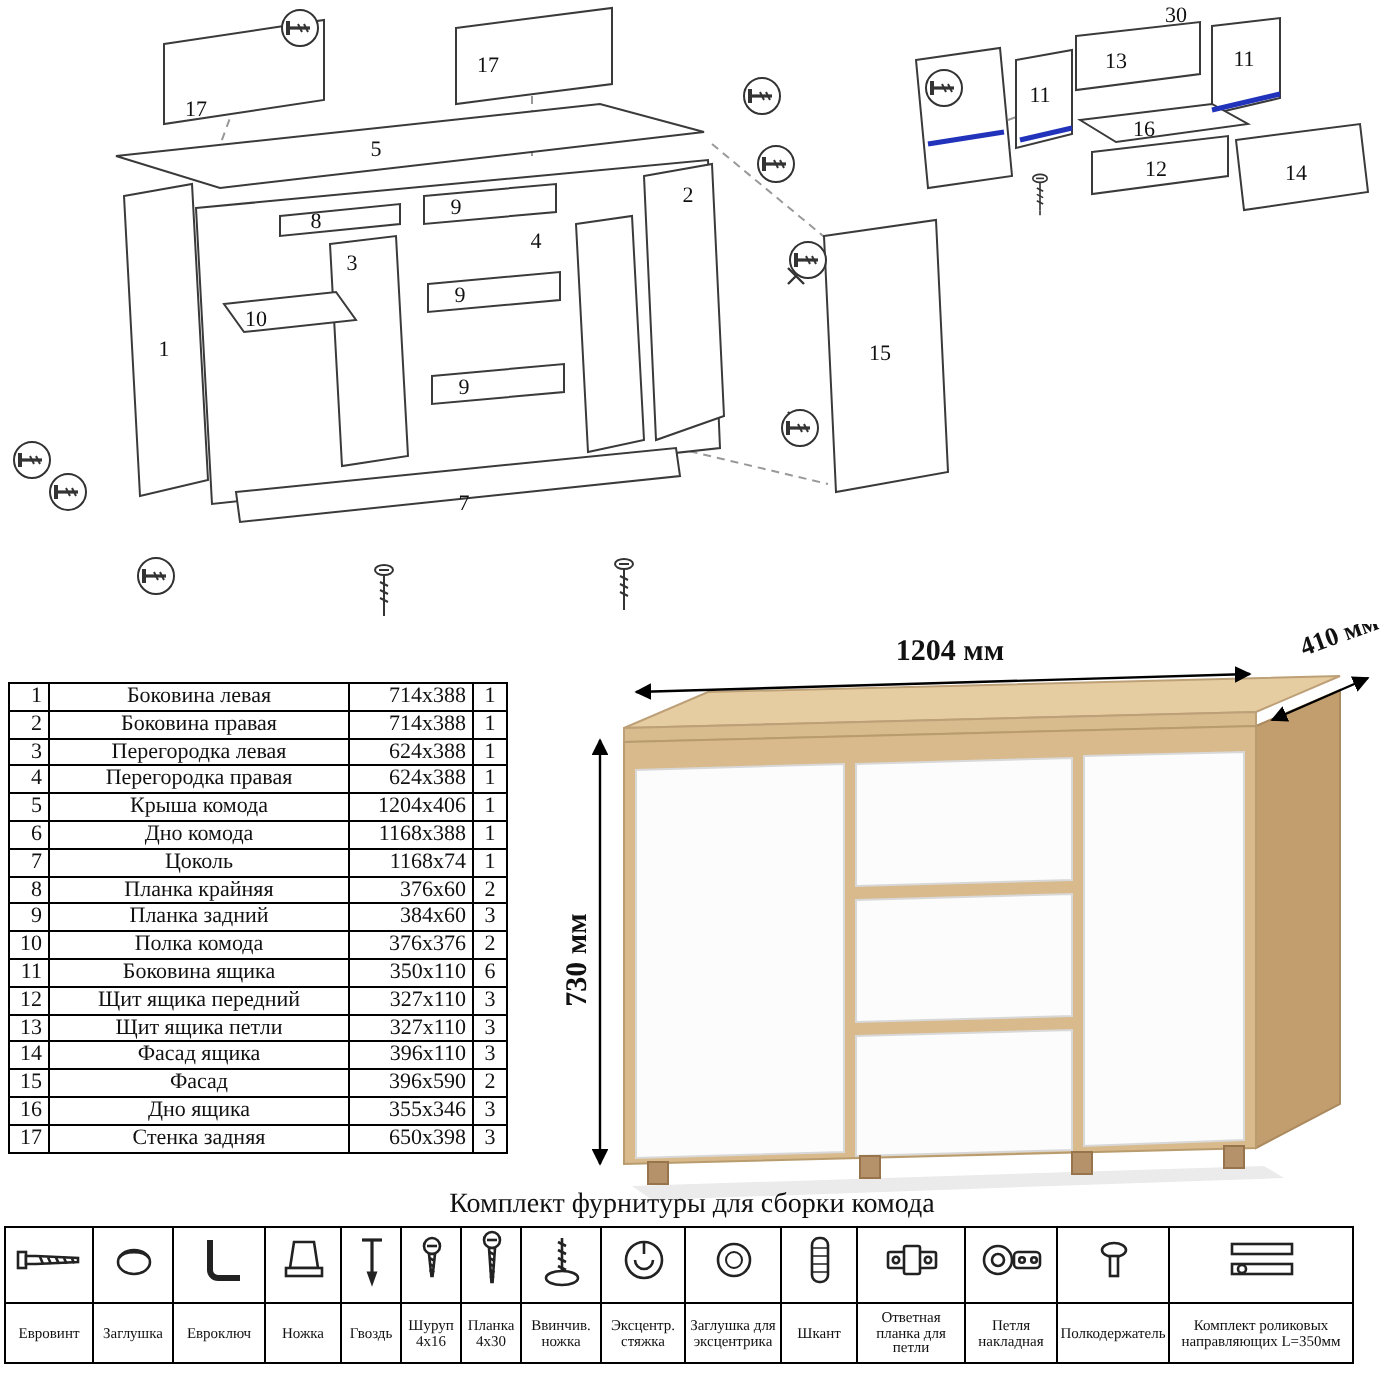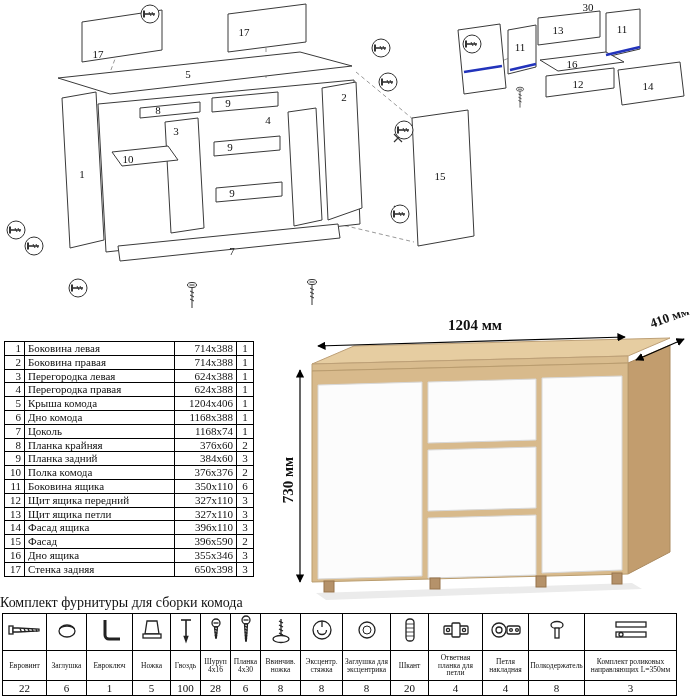--- a/index.html
+++ b/index.html
@@ -8,28 +8,28 @@
        font-family:"Liberation Serif",serif;color:#111}
   table{border-collapse:collapse}
 
   .diagram{position:absolute;top:0;left:0}
   .diagram text{font-size:11px;fill:#111;font-family:"Liberation Serif",serif}
 
   .parts{position:absolute;left:4px;top:341px}
   .parts td{border:1px solid #000;font-size:11px;line-height:12.6px;height:13.8px;
             padding:0 3px;white-space:nowrap}
   .parts td.c-num{text-align:right;width:20px}
-  .parts td.c-name{width:150px}
+  .parts td.c-name{text-align:center;width:150px}
   .parts td.c-size{text-align:right;width:62px}
   .parts td.c-qty{text-align:center;width:17px}
 
   .product{position:absolute;left:280px;top:312px;width:420px;height:295px}
   .product text{font-family:"Liberation Serif",serif;font-weight:bold;fill:#111}
 
-  .hw-title{position:absolute;top:595px;left:0;width:668px;text-align:left;
+  .hw-title{position:absolute;top:595px;left:12px;width:668px;text-align:center;
             font-size:14px}
   .hw{position:absolute;left:2px;top:613px}
   .hw td{border:1px solid #000;text-align:center;vertical-align:middle;padding:1px;background:#fff}
   .hw tr.icons td{height:32px}
   .hw td.hw-name{font-size:7.5px;line-height:1.05;height:30px;padding:1px;
                  word-wrap:break-word;overflow:hidden}
   .hw td.hw-qty{font-size:11px;height:15px}
 </style>
 </head>
 <body>
@@ -409,33 +409,16 @@
           <td class="hw-name">Планка 4x30</td>
           <td class="hw-name">Ввинчив. ножка</td>
           <td class="hw-name">Эксцентр. стяжка</td>
           <td class="hw-name">Заглушка для эксцентрика</td>
           <td class="hw-name">Шкант</td>
           <td class="hw-name">Ответная планка для петли</td>
           <td class="hw-name">Петля накладная</td>
           <td class="hw-name">Полкодержатель</td>
           <td class="hw-name">Комплект роликовых направляющих L=350мм</td>
         </tr>
-      <tr>
-          <td class="hw-qty">22</td>
-          <td class="hw-qty">6</td>
-          <td class="hw-qty">1</td>
-          <td class="hw-qty">5</td>
-          <td class="hw-qty">100</td>
-          <td class="hw-qty">28</td>
-          <td class="hw-qty">6</td>
-          <td class="hw-qty">8</td>
-          <td class="hw-qty">8</td>
-          <td class="hw-qty">8</td>
-          <td class="hw-qty">20</td>
-          <td class="hw-qty">4</td>
-          <td class="hw-qty">4</td>
-          <td class="hw-qty">8</td>
-          <td class="hw-qty">3</td>
-        </tr>
     </tbody>
   </table>
 
 </div>
 
 </body></html>

